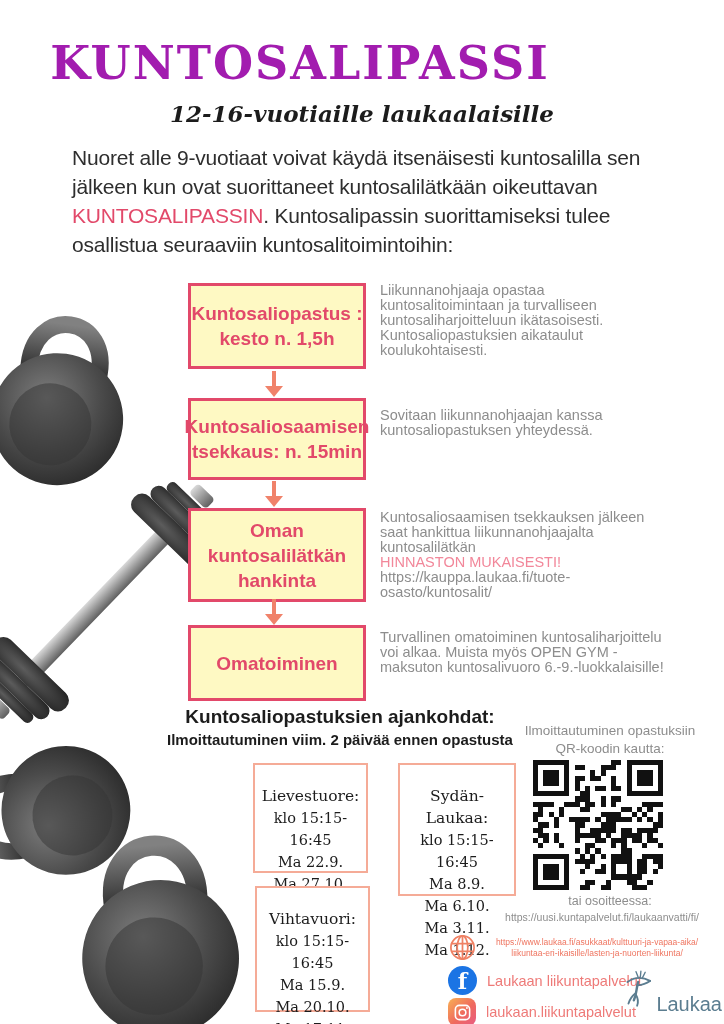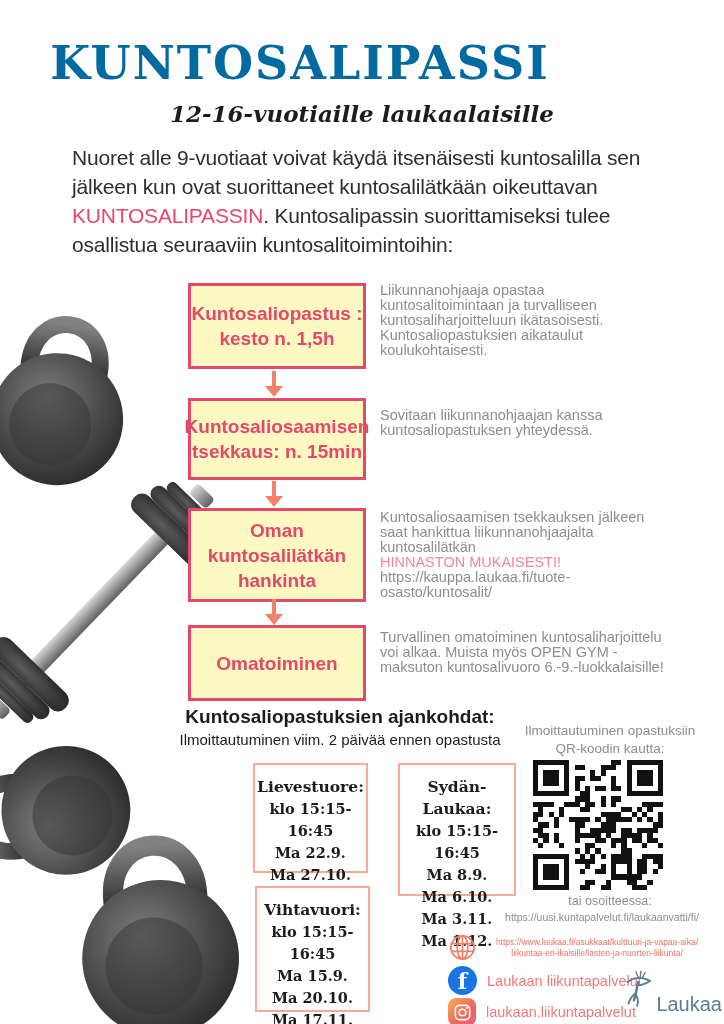--- a/index.html
+++ b/index.html
@@ -3,21 +3,21 @@
 <meta charset="utf-8">
 <style>
   html,body{margin:0;padding:0;background:#e8e8e8;}
   .poster{position:relative;width:724px;height:1024px;background:#ffffff;overflow:hidden;
           font-family:"Liberation Sans",sans-serif;margin:0 auto;}
   .abs{position:absolute;}
 
   
   .title{left:0;top:36px;width:600px;text-align:center;
          font-family:"DejaVu Serif",serif;font-weight:bold;
-         font-size:46px;letter-spacing:2px;color:#0369a1;}
+         font-size:46px;letter-spacing:2px;color:#a21caf;}
   .subtitle{left:0;top:100px;width:724px;text-align:center;
             font-family:"DejaVu Serif",serif;font-weight:bold;font-style:italic;
             font-size:23px;color:#1c1c1c;}
   .intro{left:72px;top:143px;width:596px;font-size:21px;line-height:29px;
          color:#2e2e2e;letter-spacing:-0.2px;}
   .intro .hl{color:#e2496a;}
 
   
   .step-box{border:3px solid #e2496a;color:#e2496a;font-weight:bold;
             display:flex;flex-direction:column;align-items:center;justify-content:center;
@@ -26,24 +26,24 @@
   .step-desc .hl2{color:#f2879a;}
   .arrow{width:20px;display:flex;flex-direction:column;align-items:center;}
   .arrow-line{width:3.5px;height:15px;background:#f0826a;}
   .arrow-head{width:0;height:0;border-left:9px solid transparent;
               border-right:9px solid transparent;border-top:11px solid #f0826a;}
 
   
   .sched-head{left:120px;top:706px;width:440px;text-align:center;
               font-size:19px;font-weight:bold;color:#1c1c1c;}
   .sched-sub{left:100px;top:731px;width:480px;text-align:center;
-             font-size:15px;font-weight:normal;color:#1c1c1c;}
+             font-size:15px;font-weight:bold;color:#1c1c1c;}
   .loc-box{border:2px solid #f5ab97;background:#fff;text-align:center;
-           font-family:"DejaVu Serif",serif;font-weight:bold;color:#1c1c1c;
-           font-size:14.5px;line-height:22px;padding-top:11px;box-sizing:border-box;}
+           font-family:"DejaVu Serif",serif;font-weight:normal;color:#1c1c1c;
+           font-size:14.5px;line-height:22px;padding-top:20px;box-sizing:border-box;}
   .loc-name{font-size:15.5px;}
 
   
   .qr-head{left:515px;top:722px;width:190px;text-align:center;
            font-size:13.5px;line-height:18px;color:#8d8d8d;}
   .qr-box{left:533px;top:760px;width:130px;height:130px;}
   .qr-box svg{width:100%;height:100%;}
   .qr-alt{left:515px;top:894px;width:190px;text-align:center;font-size:12.5px;color:#8d8d8d;}
   .qr-url{left:480px;top:911px;width:244px;text-align:center;font-size:10.5px;color:#8d8d8d;}
 

